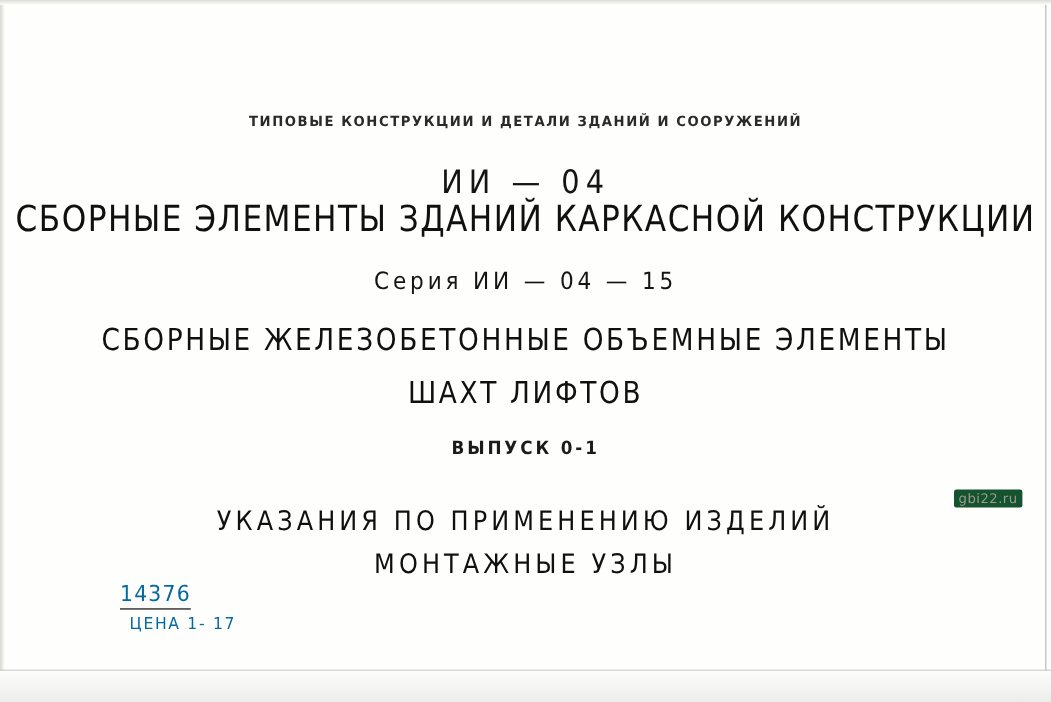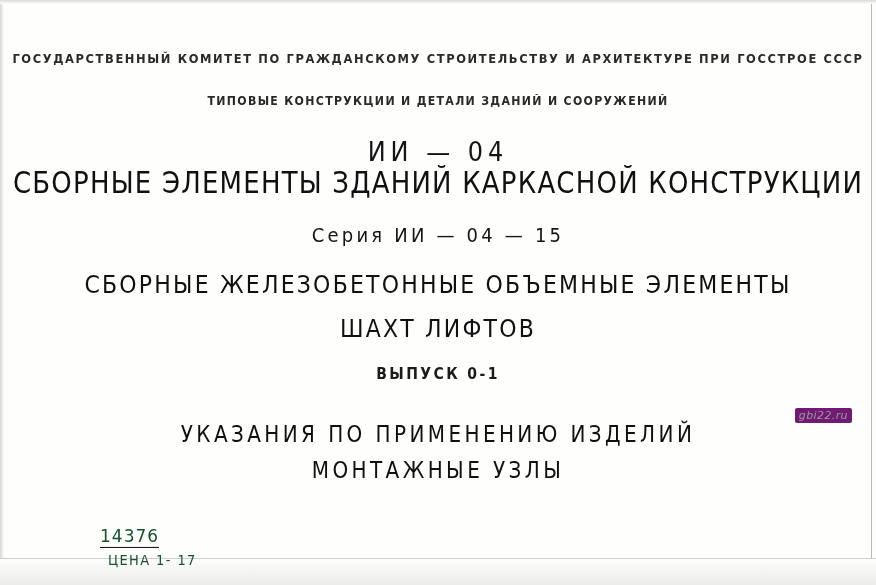--- a/index.html
+++ b/index.html
@@ -145,22 +145,21 @@
     color: #101010;
     transform: scaleY(1.12);
   }
 
   
   .stamp-block {
     position: absolute;
     left: 100px;
     top: 486px;
     text-align: left;
-    color: #14532d;
-    margin-top: 40px;
+    color: #0369a1;
   }
   .stamp-number {
     font-size: 17px;
     letter-spacing: 1px;
     border-bottom: 1.3px solid #1b1b1b;
     display: inline-block;
     padding-bottom: 1px;
     transform: scaleY(1.08);
     transform-origin: left bottom;
   }
@@ -174,36 +173,34 @@
   }
 
   
   .watermark {
     position: absolute;
     right: 24px;
     top: 408px;
     font-size: 11px;
     color: #9a9a96;
     letter-spacing: 0.4px;
-    background: #701a75;
+    background: #14532d;
     padding: 1px 4px;
     border-radius: 2px;
-    font-style: italic;
   }
 </style>
 </head>
 <body>
 
 <div class="page">
   <div class="scan-frame"></div>
   <div class="edge-shadow-left"></div>
   <div class="edge-shadow-top"></div>
   <div class="edge-shadow-bottom"></div>
 
-  <div class="line org-line">ГОСУДАРСТВЕННЫЙ  КОМИТЕТ   ПО  ГРАЖДАНСКОМУ   СТРОИТЕЛЬСТВУ   И  АРХИТЕКТУРЕ  ПРИ  ГОССТРОЕ  СССР</div>
 
   <div class="line suborg-line">ТИПОВЫЕ КОНСТРУКЦИИ И ДЕТАЛИ ЗДАНИЙ И СООРУЖЕНИЙ</div>
 
   <div class="line code-line">ИИ — 04</div>
 
   <div class="line title-line">СБОРНЫЕ ЭЛЕМЕНТЫ ЗДАНИЙ КАРКАСНОЙ КОНСТРУКЦИИ</div>
 
   <div class="line series-line">Серия   ИИ — 04 — 15</div>
 
   <div class="line subtitle-line-1">СБОРНЫЕ ЖЕЛЕЗОБЕТОННЫЕ  ОБЪЕМНЫЕ  ЭЛЕМЕНТЫ</div>

